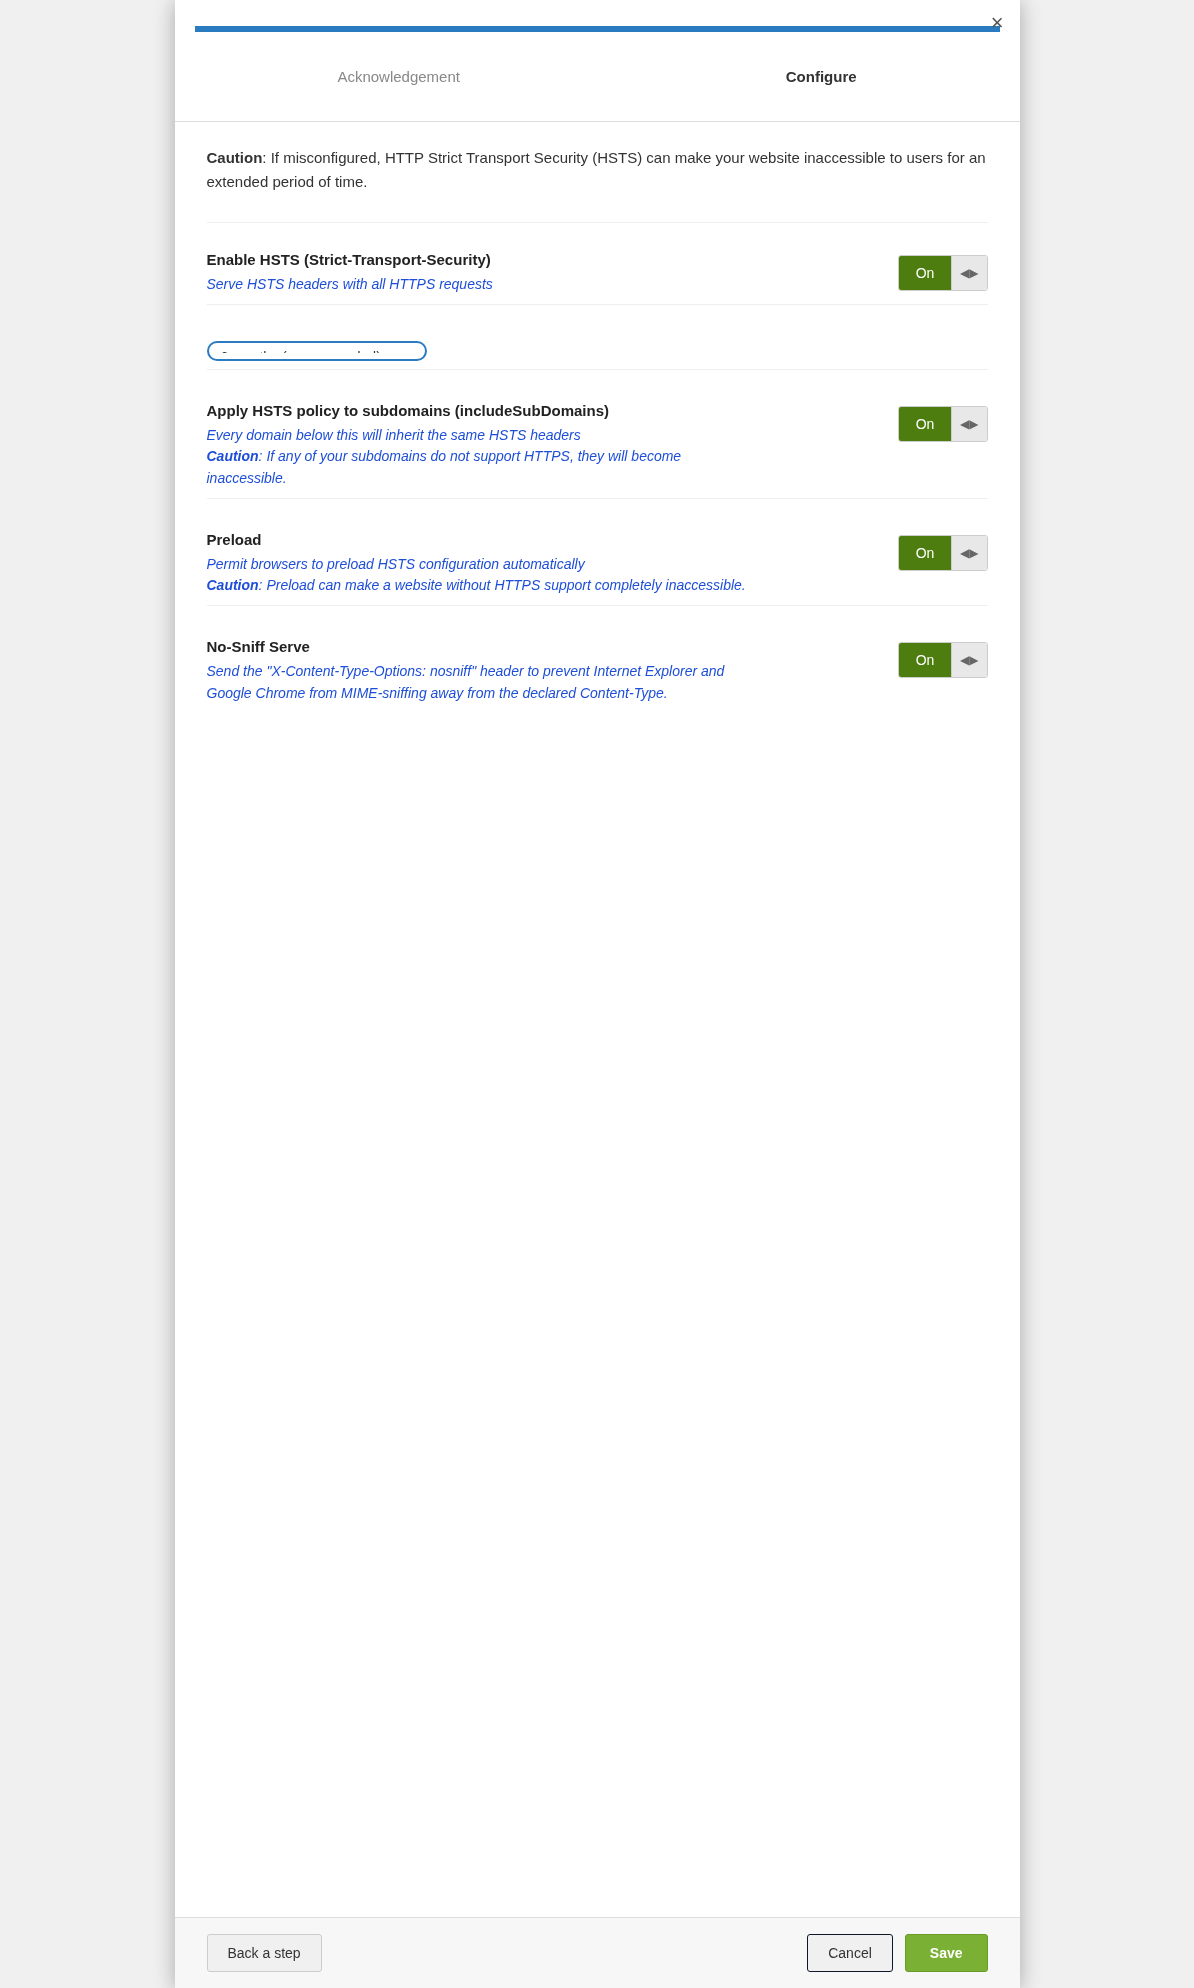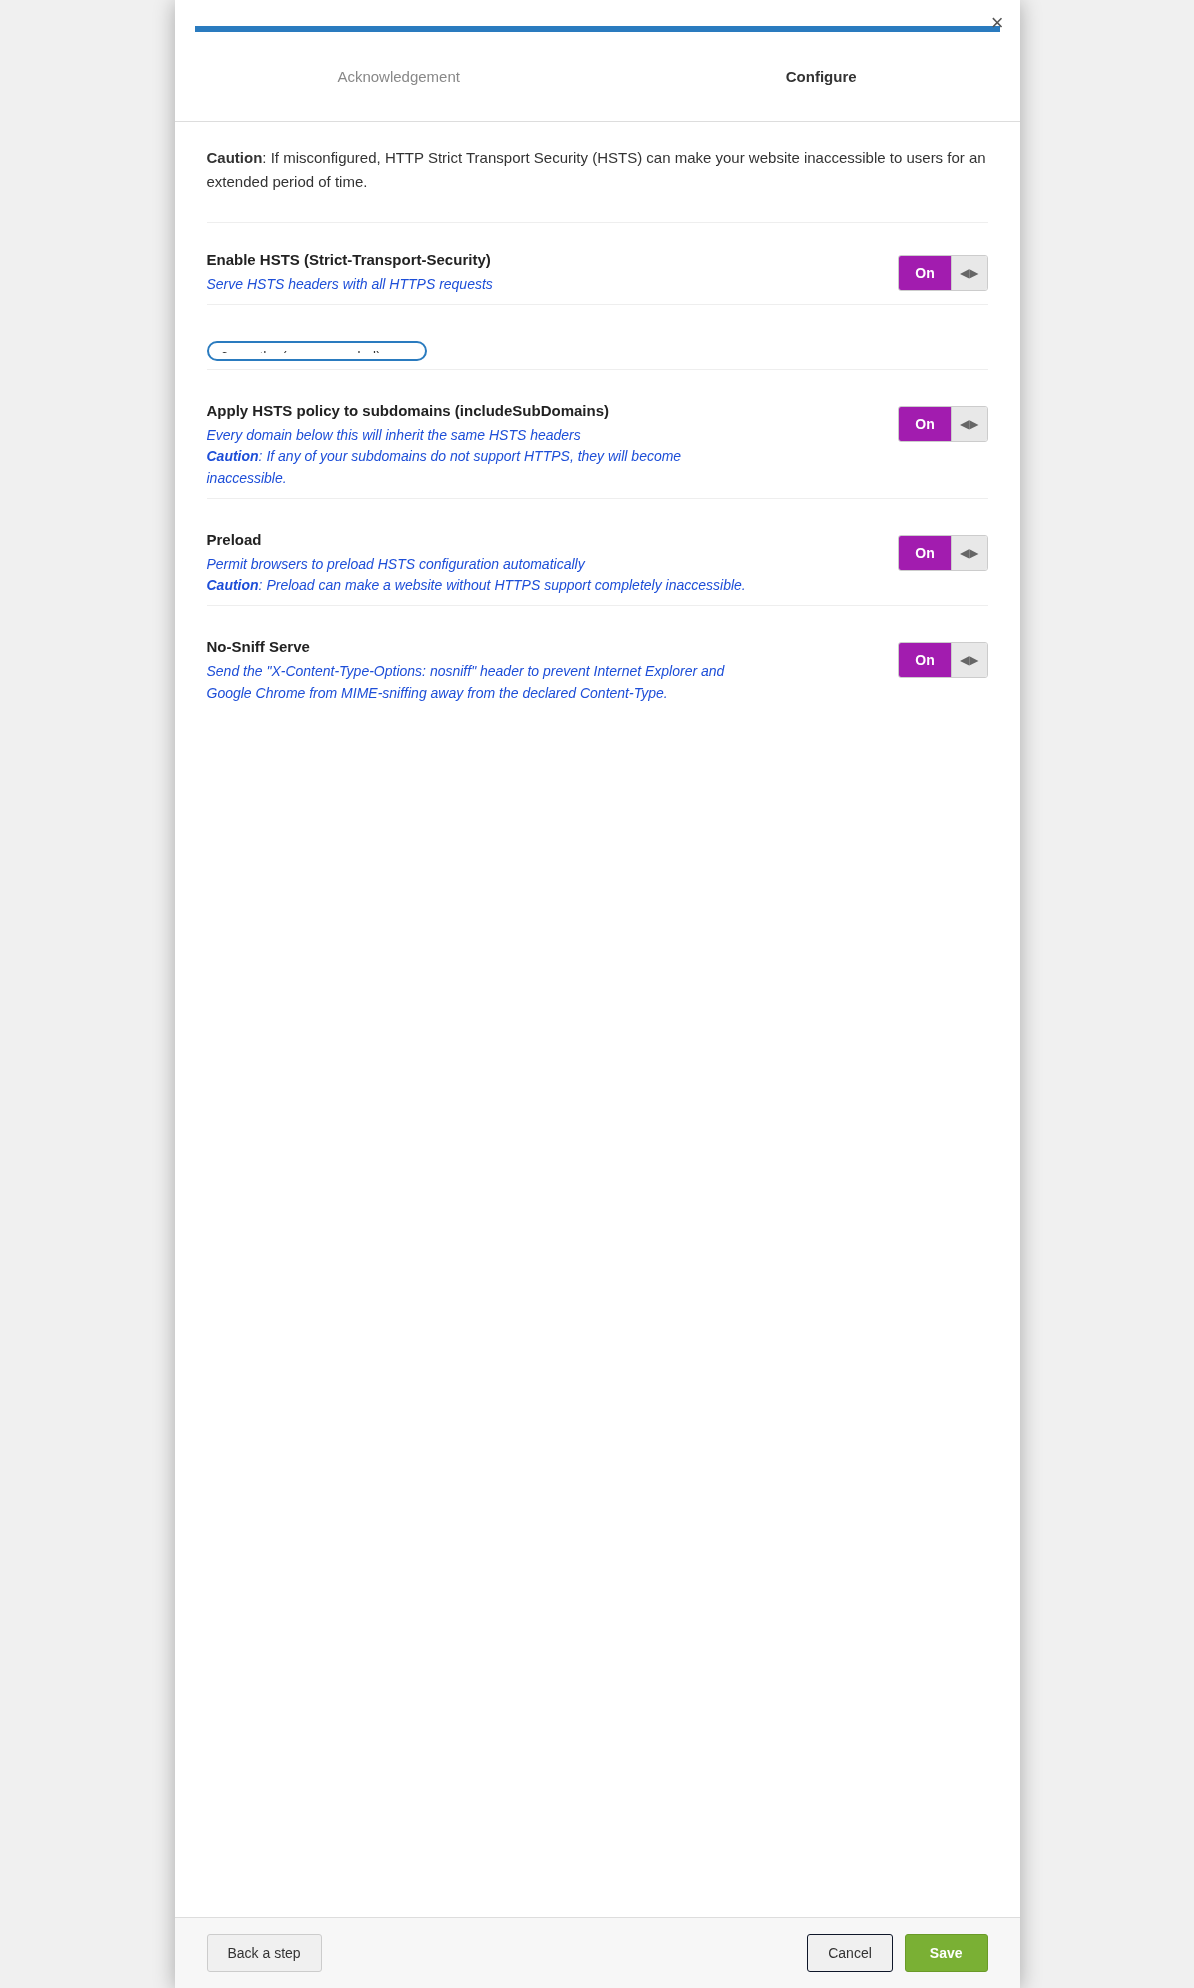--- a/index.html
+++ b/index.html
@@ -111,24 +111,24 @@
     }
     .toggle-btn {
       display: flex;
       border: 1px solid #ccc;
       border-radius: 3px;
       overflow: hidden;
       height: 36px;
       cursor: pointer;
     }
     .toggle-on {
-      background: #a21caf;
+      background: #4d7c0f;
       color: #fff;
       font-size: 14px;
-      font-weight: bold;
+      font-weight: normal;
       padding: 0 16px;
       display: flex;
       align-items: center;
       justify-content: center;
       min-width: 52px;
     }
     .toggle-arrow {
       background: #e8e8e8;
       border-left: 1px solid #ccc;
       display: flex;

